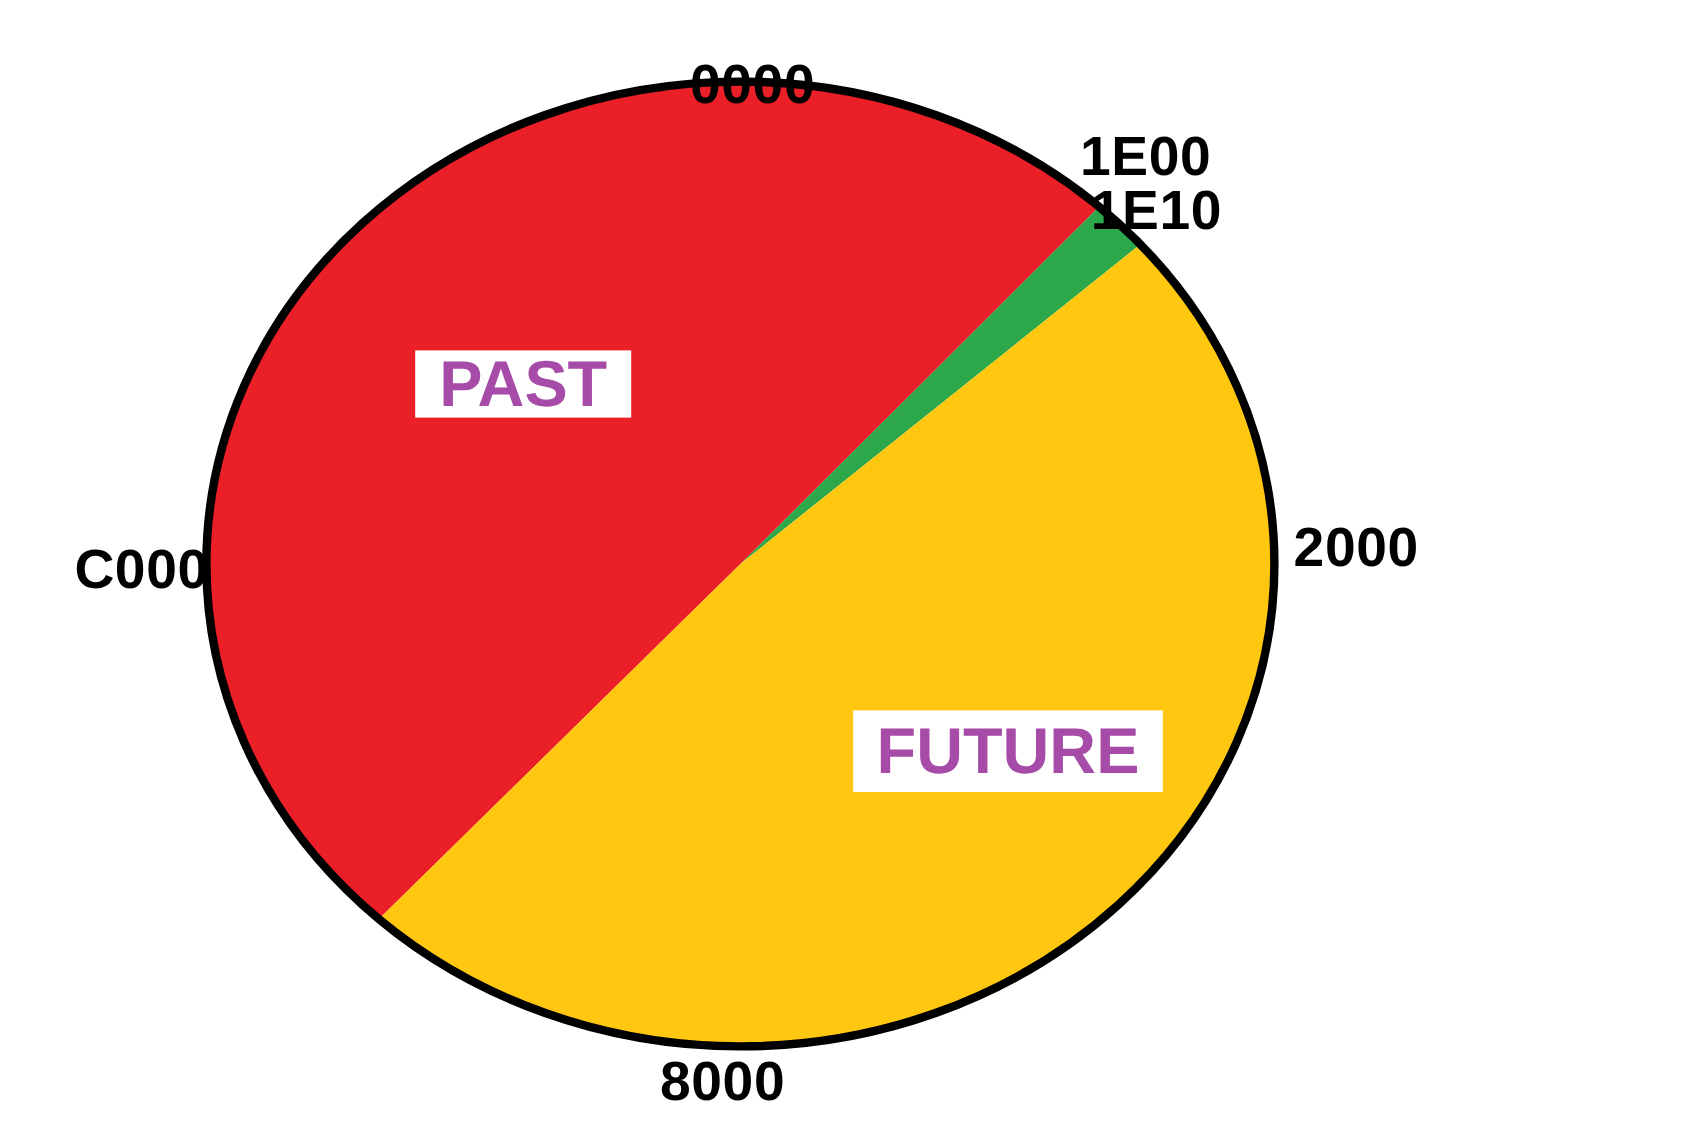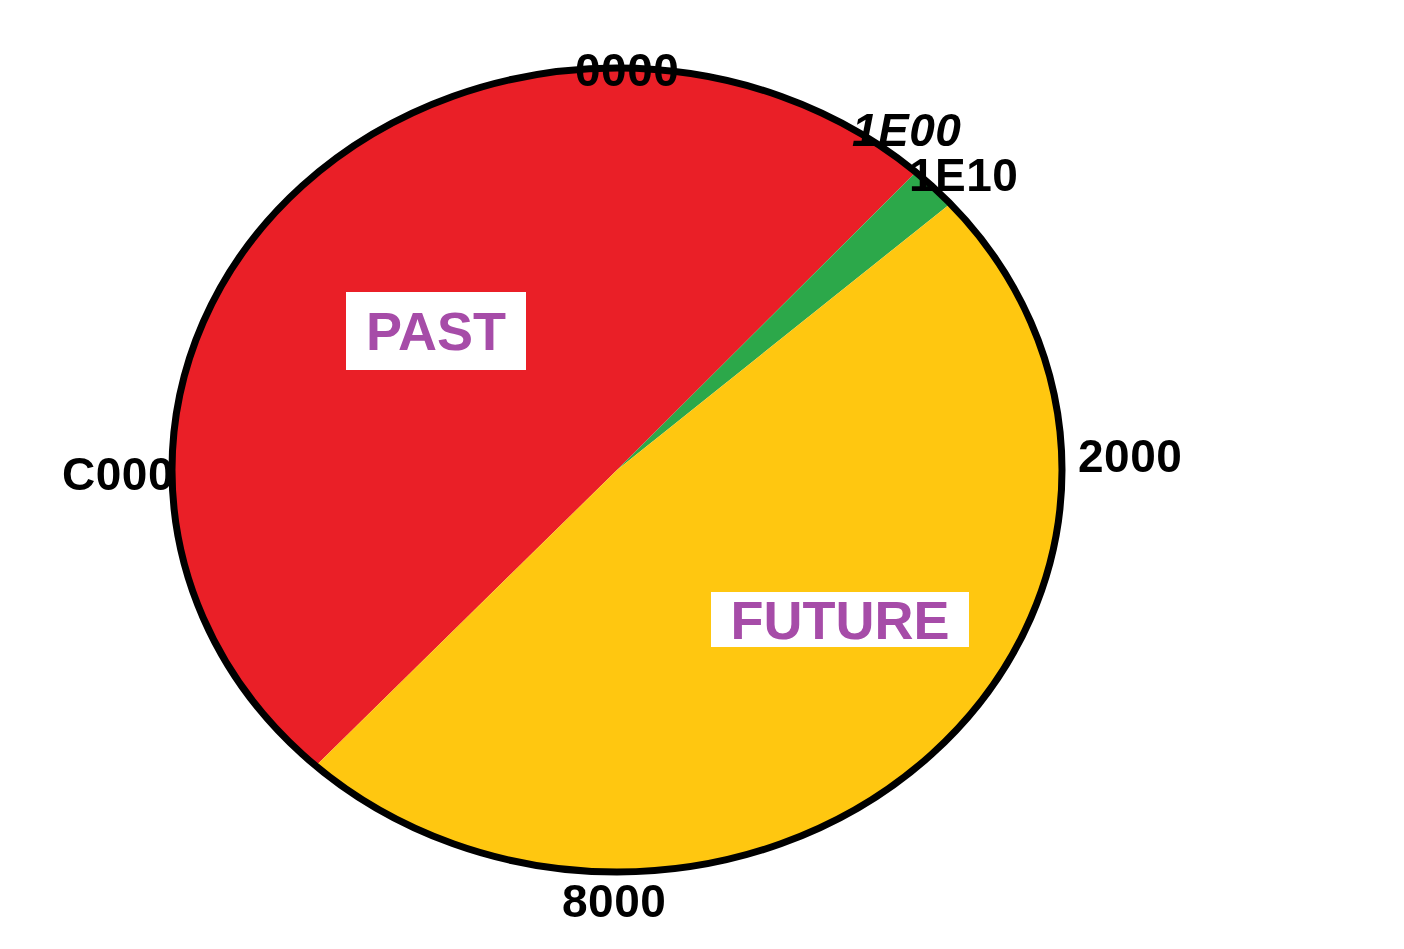--- a/index.html
+++ b/index.html
@@ -29,59 +29,59 @@
     color: #000000;
     font-family: "Liberation Sans", sans-serif;
     font-weight: bold;
     font-size: 46px;
     letter-spacing: 0.5px;
     white-space: nowrap;
     line-height: 1;
   }
 
   .hex-top    { left: 575px;  top: 10px; margin-top: 37px;  }
-  .hex-ne1    { left: 852px;  top: 107px; font-style: italic; }
+  .hex-ne1    { left: 900px;  top: 107px; }
   .hex-ne2    { left: 909px;  top: 152px; }
   .hex-right  { left: 1078px; top: 433px; }
-  .hex-bottom { left: 562px;  top: 878px; }
+  .hex-bottom { left: 550px;  top: 878px; }
   .hex-left   { left: 62px;   top: 451px; }
 
   
   .plate {
     position: absolute;
     background: #ffffff;
     color: #A64CA8;
     font-family: "Liberation Sans", sans-serif;
     font-weight: bold;
     line-height: 1;
     white-space: nowrap;
     display: flex;
     align-items: center;
     justify-content: center;
   }
 
   .plate-past {
     left: 346px;
     top: 292px;
     width: 180px;
-    height: 78px;
+    height: 56px;
     font-size: 54px;
   }
   .plate-next {
     left: 748px;
     top: 236px;
     width: 158px;
     height: 62px;
     font-size: 48px;
   }
   .plate-future {
     left: 711px;
     top: 592px;
     width: 258px;
-    height: 55px;
+    height: 68px;
     font-size: 54px;
   }
 </style>
 </head>
 <body>
 
 <div id="stage">
 
   <svg id="pie" width="1404" height="949" viewBox="0 0 1404 949" style="position:absolute; left:0; top:0;">
     <g>

